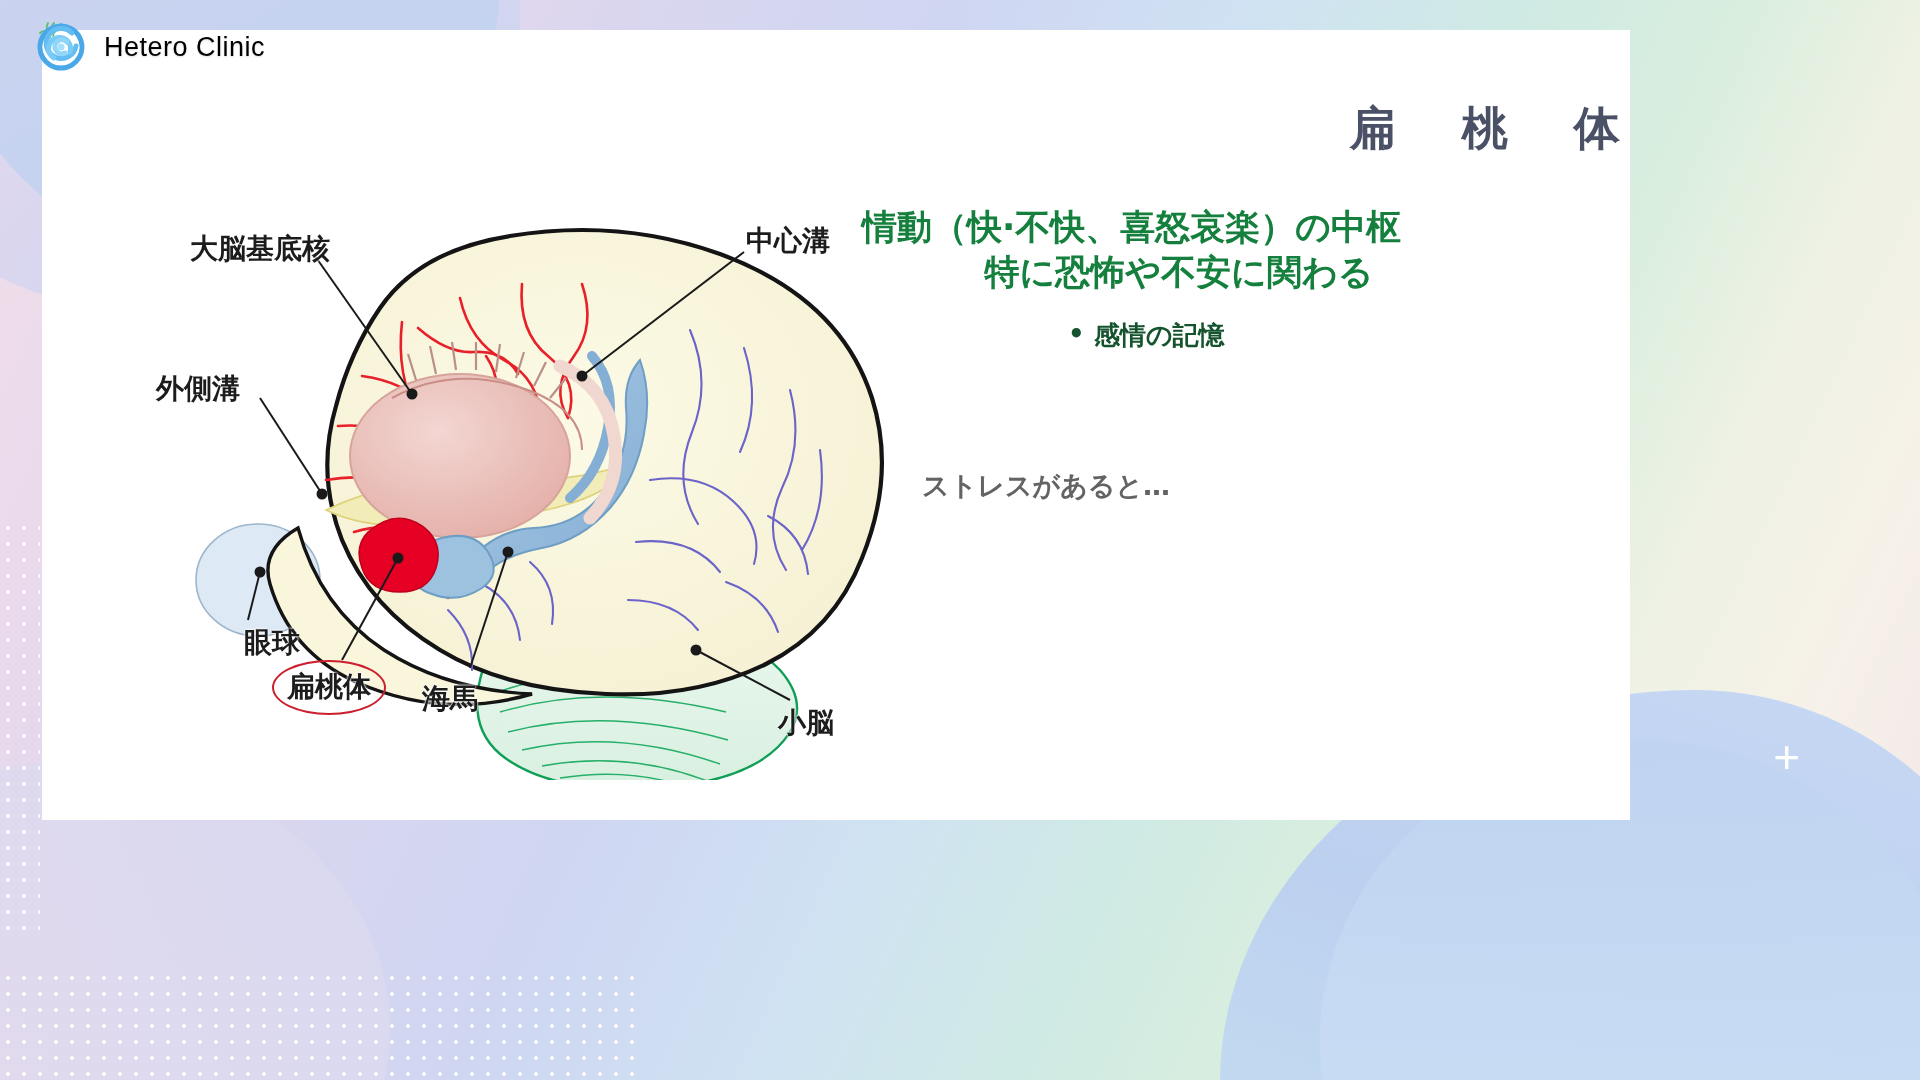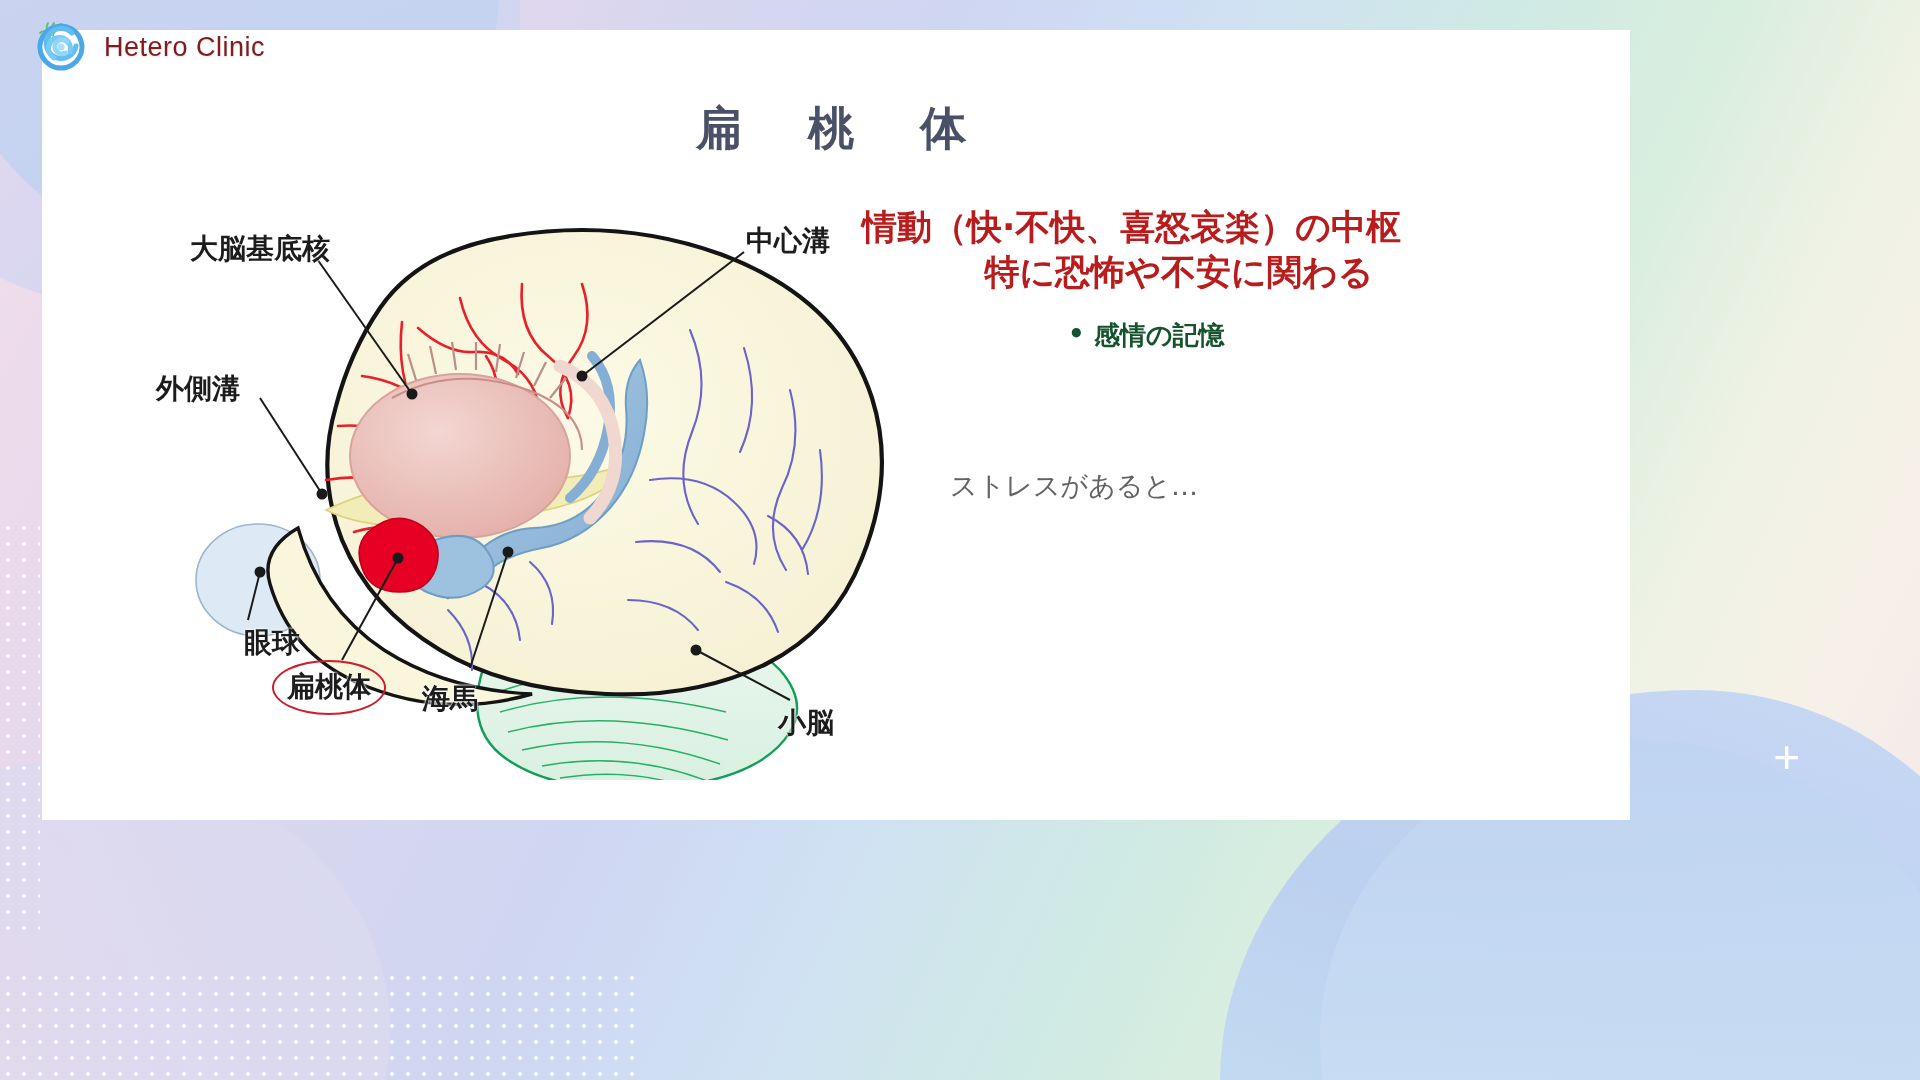--- a/index.html
+++ b/index.html
@@ -78,34 +78,34 @@
     user-select:none;
   }
 
   
   #logo-area {
     position:absolute; left:34px; top:20px;
     display:flex; align-items:center; gap:16px; z-index:30;
   }
   .logo-mark { width:54px; height:54px; position:relative; }
   .logo-text {
-    color:#7f1d1d; font-size:27px; letter-spacing:.5px; font-weight:400;
+    color:#000000; font-size:27px; letter-spacing:.5px; font-weight:400;
     text-shadow:0 1px 2px rgba(120,120,160,.25);
   }
 
   
   #slide {
     position:absolute; left:42px; top:30px;
     width:1588px; height:790px;
     background:#ffffff; z-index:10;
   }
 
   #page-title {
     position:absolute; left:0; right:0; top:68px;
-    text-align:center;
+    text-align:right;
     font-family:"DejaVu Sans", sans-serif;
     font-size:46px; font-weight:bold;
     color:#4a5166; letter-spacing:.22em;
   }
 
   
   #diagram { position:absolute; left:88px; top:150px; width:780px; height:600px; }
   #diagram svg { width:100%; height:100%; display:block; }
   .dlabel {
     position:absolute;
@@ -118,21 +118,21 @@
     border:2.5px solid #cc1f2e;
     border-radius:50%;
     padding:6px 13px 7px;
   }
 
   
   #right-col {
     position:absolute; left:820px; top:175px; width:720px; height:600px;
   }
   .blue-head {
-    color:#b91c1c;
+    color:#15803d;
     font-family:"DejaVu Sans", sans-serif;
     font-weight:bold;
     font-size:35px;
     line-height:1.28;
   }
   .blue-head .l1 { display:block; text-align:left; }
   .blue-head .l2 { display:block; text-align:center; padding-right:86px; }
 
   .blue-bullets {
     margin-top:20px; padding-left:206px;
@@ -142,24 +142,23 @@
     list-style:none;
   }
   .blue-bullets li { position:relative; padding-left:26px; }
   .blue-bullets li::before {
     content:"•"; position:absolute; left:0; top:-1px; font-size:26px;
   }
 
   .gray-block {
     color:#636363;
     font-family:"DejaVu Sans", sans-serif;
-    font-weight:normal;
+    font-weight:bold;
     font-size:27px;
     line-height:1.42;
-    margin-left:28px;
   }
   #gray1 { position:absolute; left:60px; top:262px; }
   #gray2 { position:absolute; left:60px; top:398px; }
   .g-ind1 { padding-left:42px; margin-top:10px; }
   .g-ind2 { padding-left:84px; margin-top:10px; }
 </style>
 </head>
 <body>
 
 <div id="bg">

